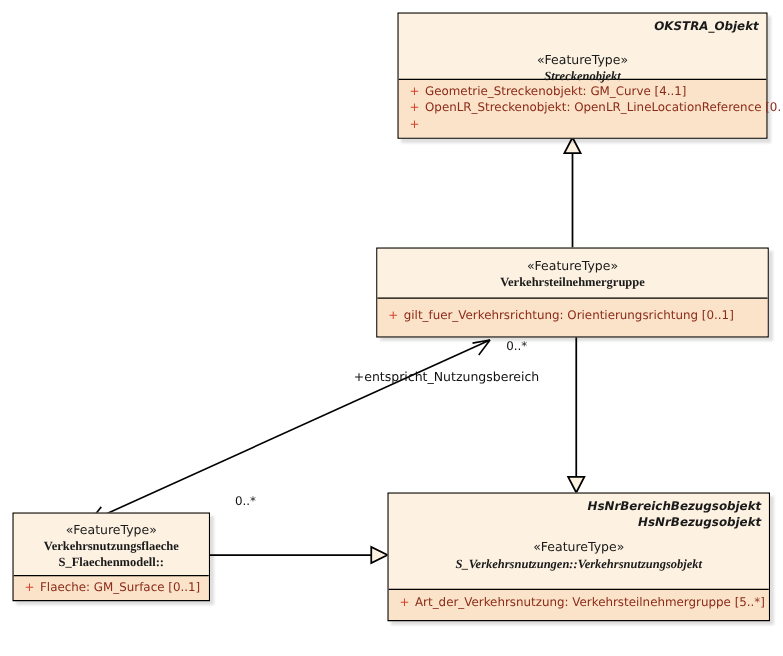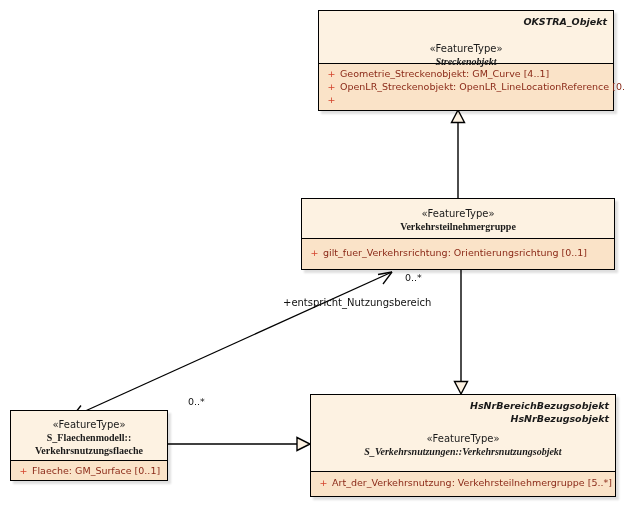--- a/index.html
+++ b/index.html
@@ -189,22 +189,22 @@
       <div class="attr-row">
         <span class="attr-vis">+</span>
         <span class="attr-text">Art_der_Verkehrsnutzung: Verkehrsteilnehmergruppe [5..*]</span>
       </div>
     </div>
   </div>
 
   <div class="uml-class" style="left:10px; top:410px; width:158px;">
     <div class="uml-head" style="height:49px; padding-top:6px;">
       <div class="uml-stereo">«FeatureType»</div>
+      <div class="uml-name">Verkehrsnutzungsflaeche</div>
       <div class="uml-name">S_Flaechenmodell::</div>
-      <div class="uml-name">Verkehrsnutzungsflaeche</div>
     </div>
     <div class="uml-attrs" style="height:20px; padding-top:3px;">
       <div class="attr-row">
         <span class="attr-vis">+</span>
         <span class="attr-text">Flaeche: GM_Surface [0..1]</span>
       </div>
     </div>
   </div>
 
   <div class="edge-label" style="left:283px; top:297px;">+entspricht_Nutzungsbereich</div>

